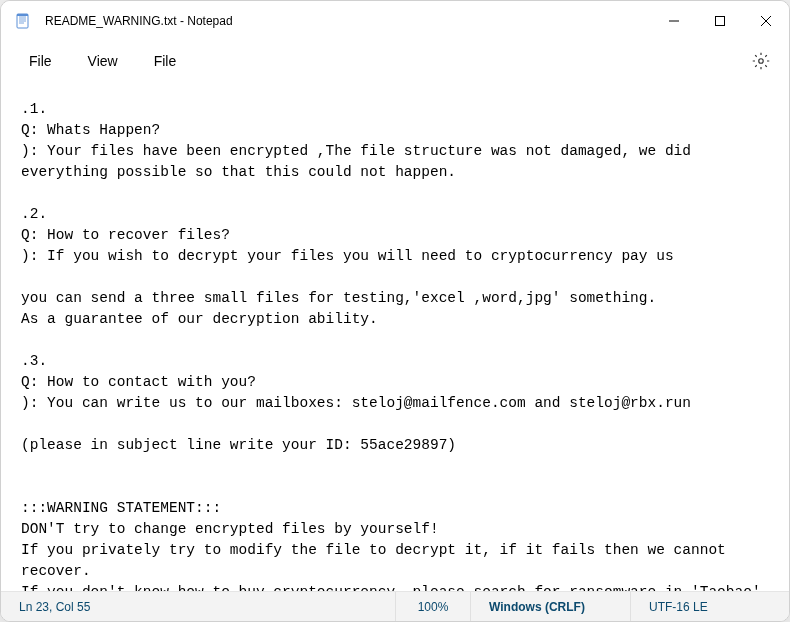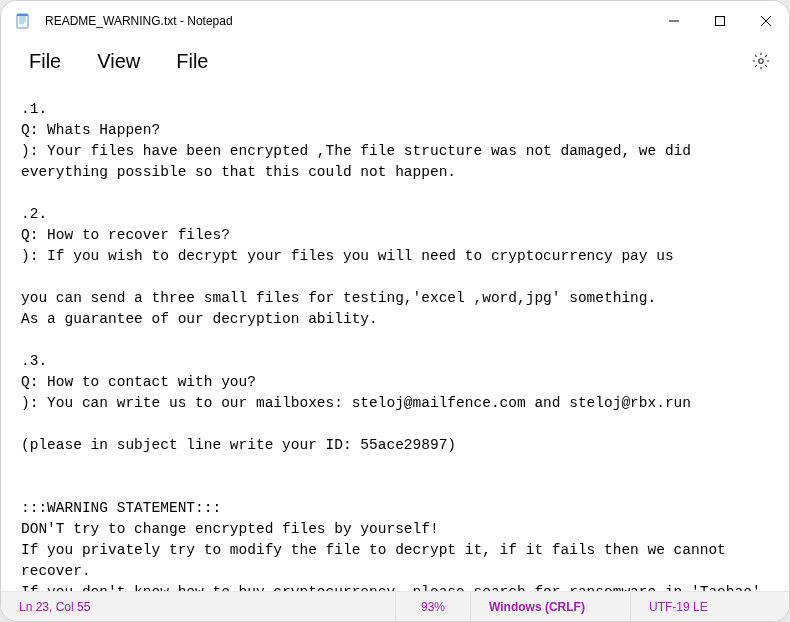--- a/index.html
+++ b/index.html
@@ -9,21 +9,21 @@
       display: flex;
       justify-content: center;
       align-items: flex-start;
       padding: 0;
     }
     .window {
       width: 790px;
       height: 622px;
       background: #ffffff;
       border: 1px solid #d0d0d0;
-      border-radius: 17px;
+      border-radius: 10px;
       display: flex;
       flex-direction: column;
       overflow: hidden;
       box-shadow: 0 4px 20px rgba(0,0,0,0.1);
     }
     .titlebar {
       height: 40px;
       display: flex;
       align-items: center;
       padding: 0 0 0 14px;
@@ -57,21 +57,21 @@
     }
     .menubar {
       height: 40px;
       display: flex;
       align-items: center;
       padding: 0 10px;
       background: #ffffff;
     }
     .menu-item {
       padding: 6px 18px;
-      font-size: 20px;
+      font-size: 14px;
       color: #000;
       cursor: pointer;
       border-radius: 4px;
     }
     .menu-spacer { flex: 1; }
     .settings-btn {
       width: 36px;
       height: 36px;
       display: flex;
       align-items: center;
@@ -92,21 +92,21 @@
       overflow: auto;
       position: relative;
     }
     .statusbar {
       height: 30px;
       background: #f3f3f3;
       border-top: 1px solid #e5e5e5;
       display: flex;
       align-items: center;
       font-size: 12px;
-      color: #a21caf;
+      color: #0c4a6e;
     }
     .status-seg {
       padding: 0 18px;
       height: 100%;
       display: flex;
       align-items: center;
       border-right: 1px solid #e0e0e0;
     }
     .status-seg.first { flex: 0 0 395px; border-right: 1px solid #e0e0e0; }
     .status-seg.zoom { flex: 0 0 75px; justify-content: center; }
@@ -181,18 +181,18 @@
 (please in subject line write your ID: 55ace29897)
 
 
 :::WARNING STATEMENT:::
 DON'T try to change encrypted files by yourself!
 If you privately try to modify the file to decrypt it, if it fails then we cannot recover.
 If you don't know how to buy cryptocurrency, please search for ransomware in 'Taobao' there will be many people who are willing to help you.</span></div>
 
   <div class="statusbar">
     <div class="status-seg first">Ln 23, Col 55</div>
-    <div class="status-seg zoom">93%</div>
+    <div class="status-seg zoom">100%</div>
     <div class="status-seg eol">Windows (CRLF)</div>
-    <div class="status-seg enc">UTF-19 LE</div>
+    <div class="status-seg enc">UTF-16 LE</div>
   </div>
 
 </div>
 
 </body></html>

